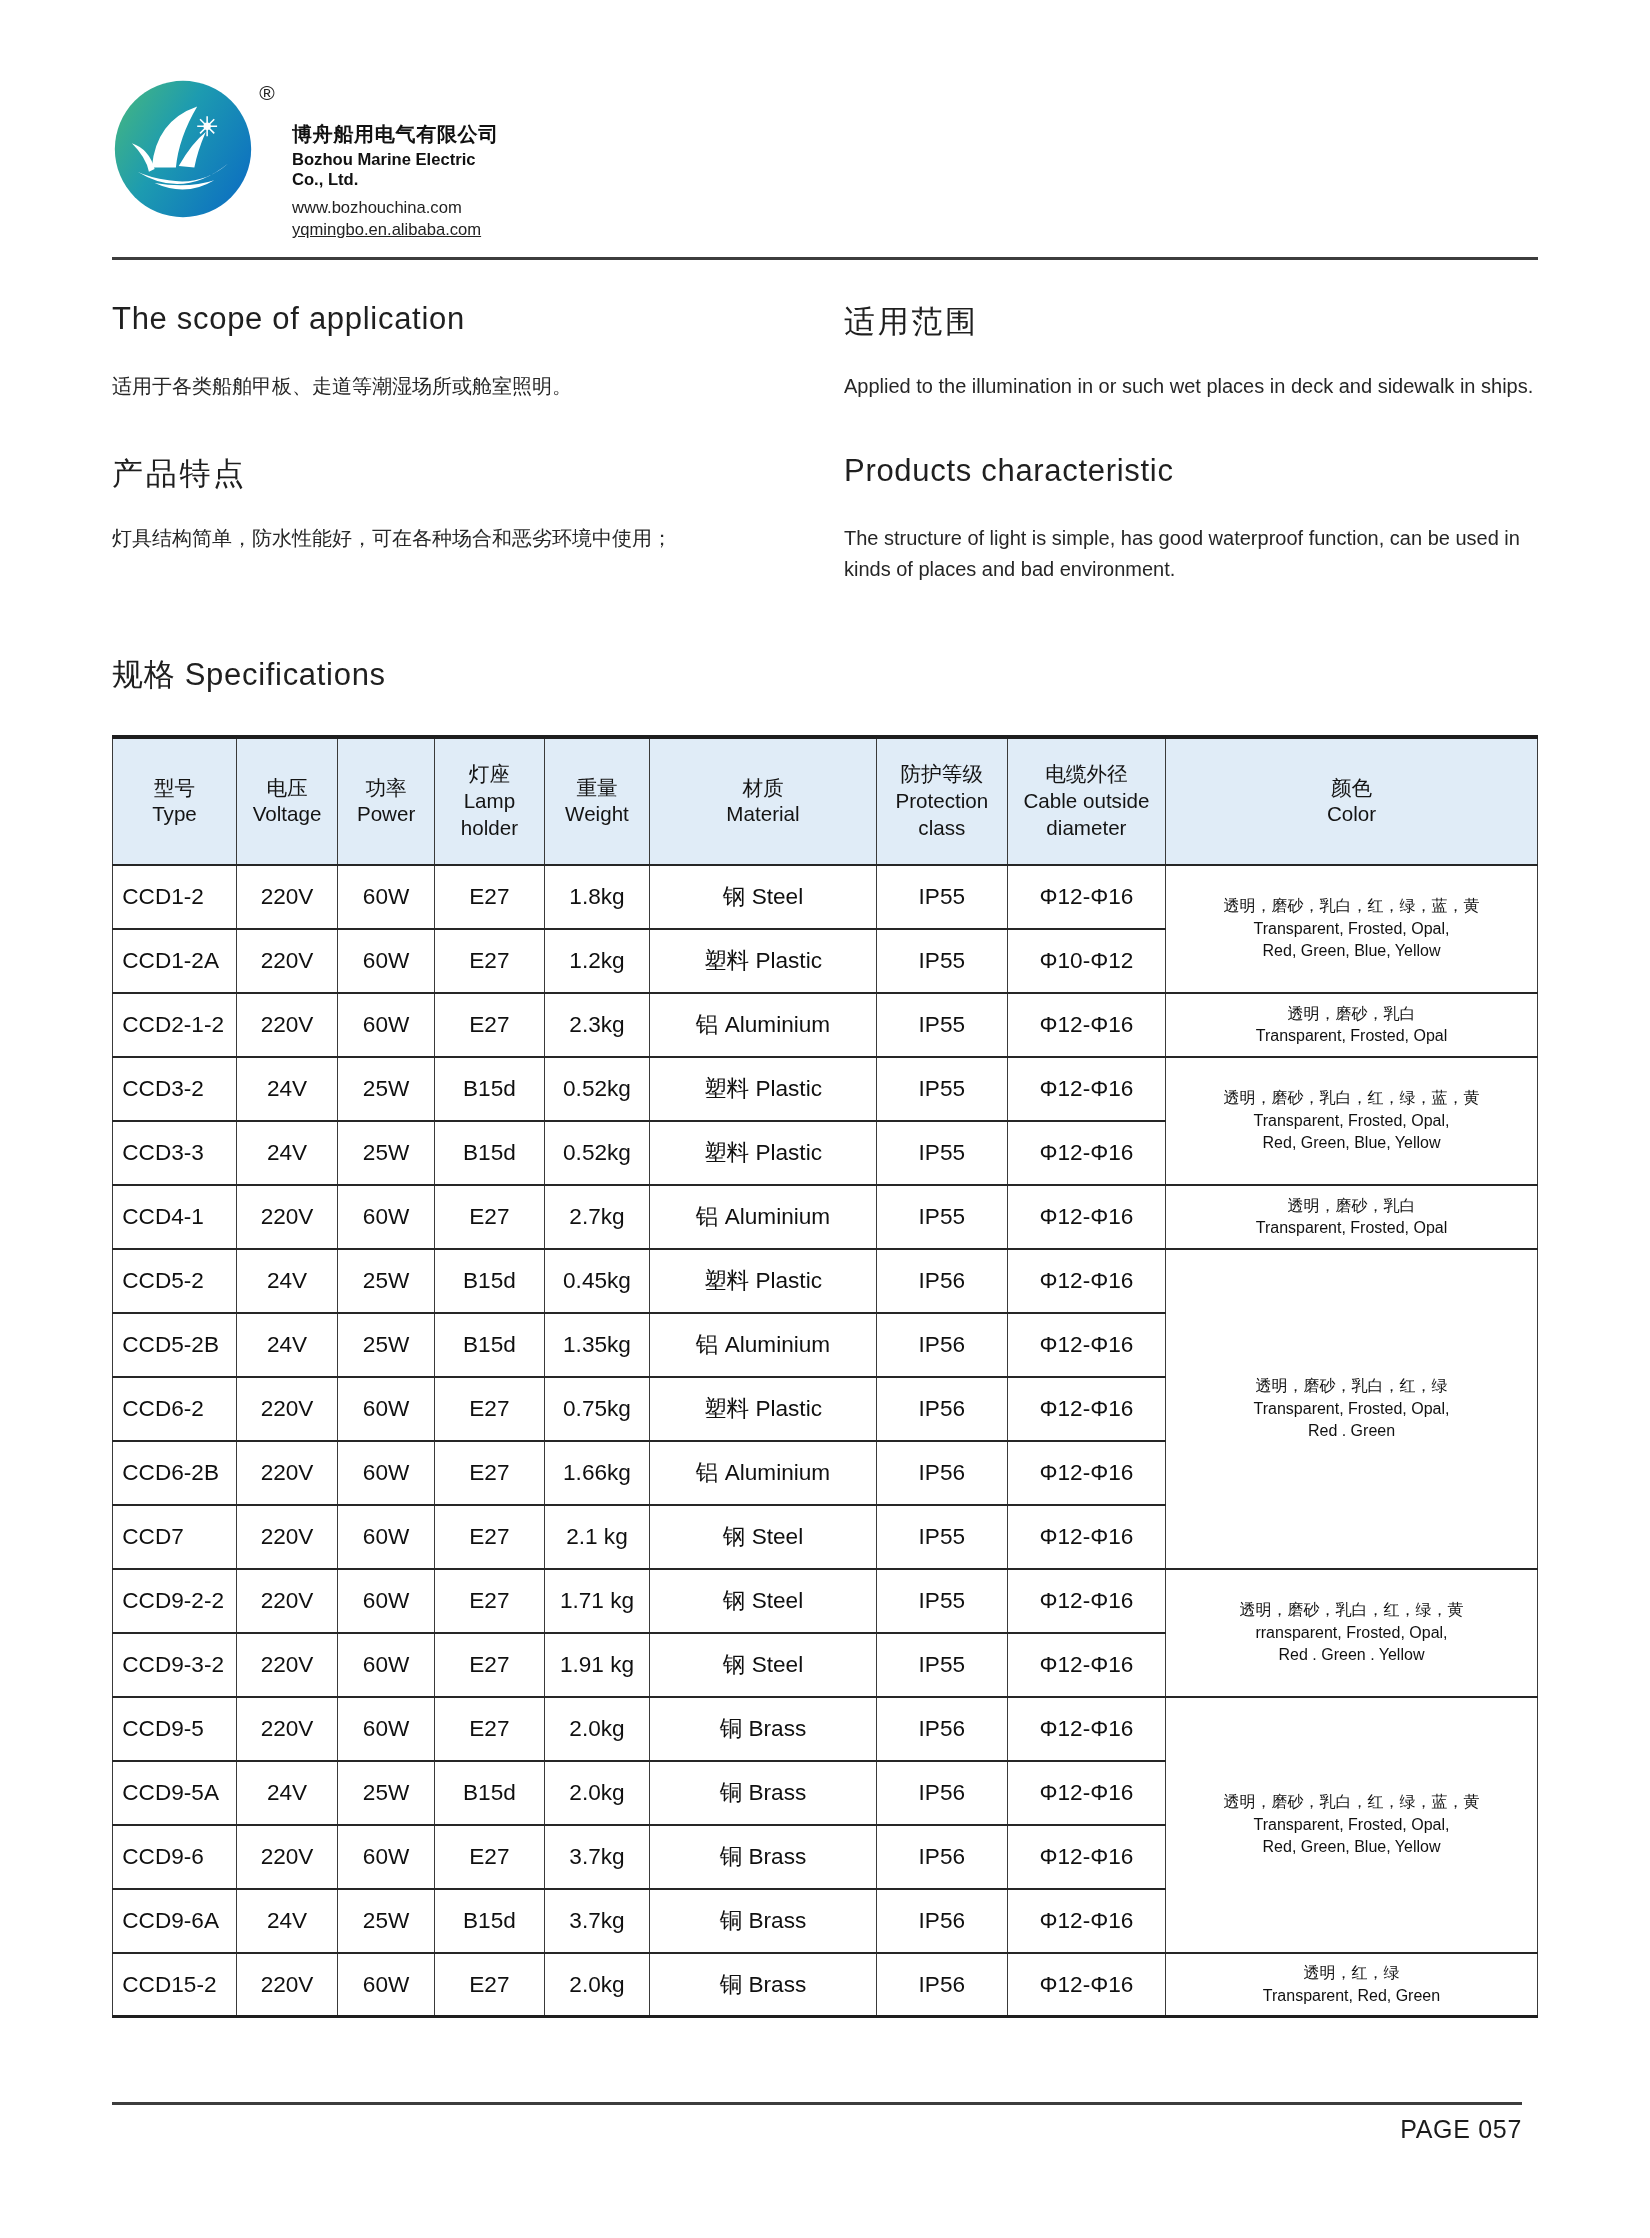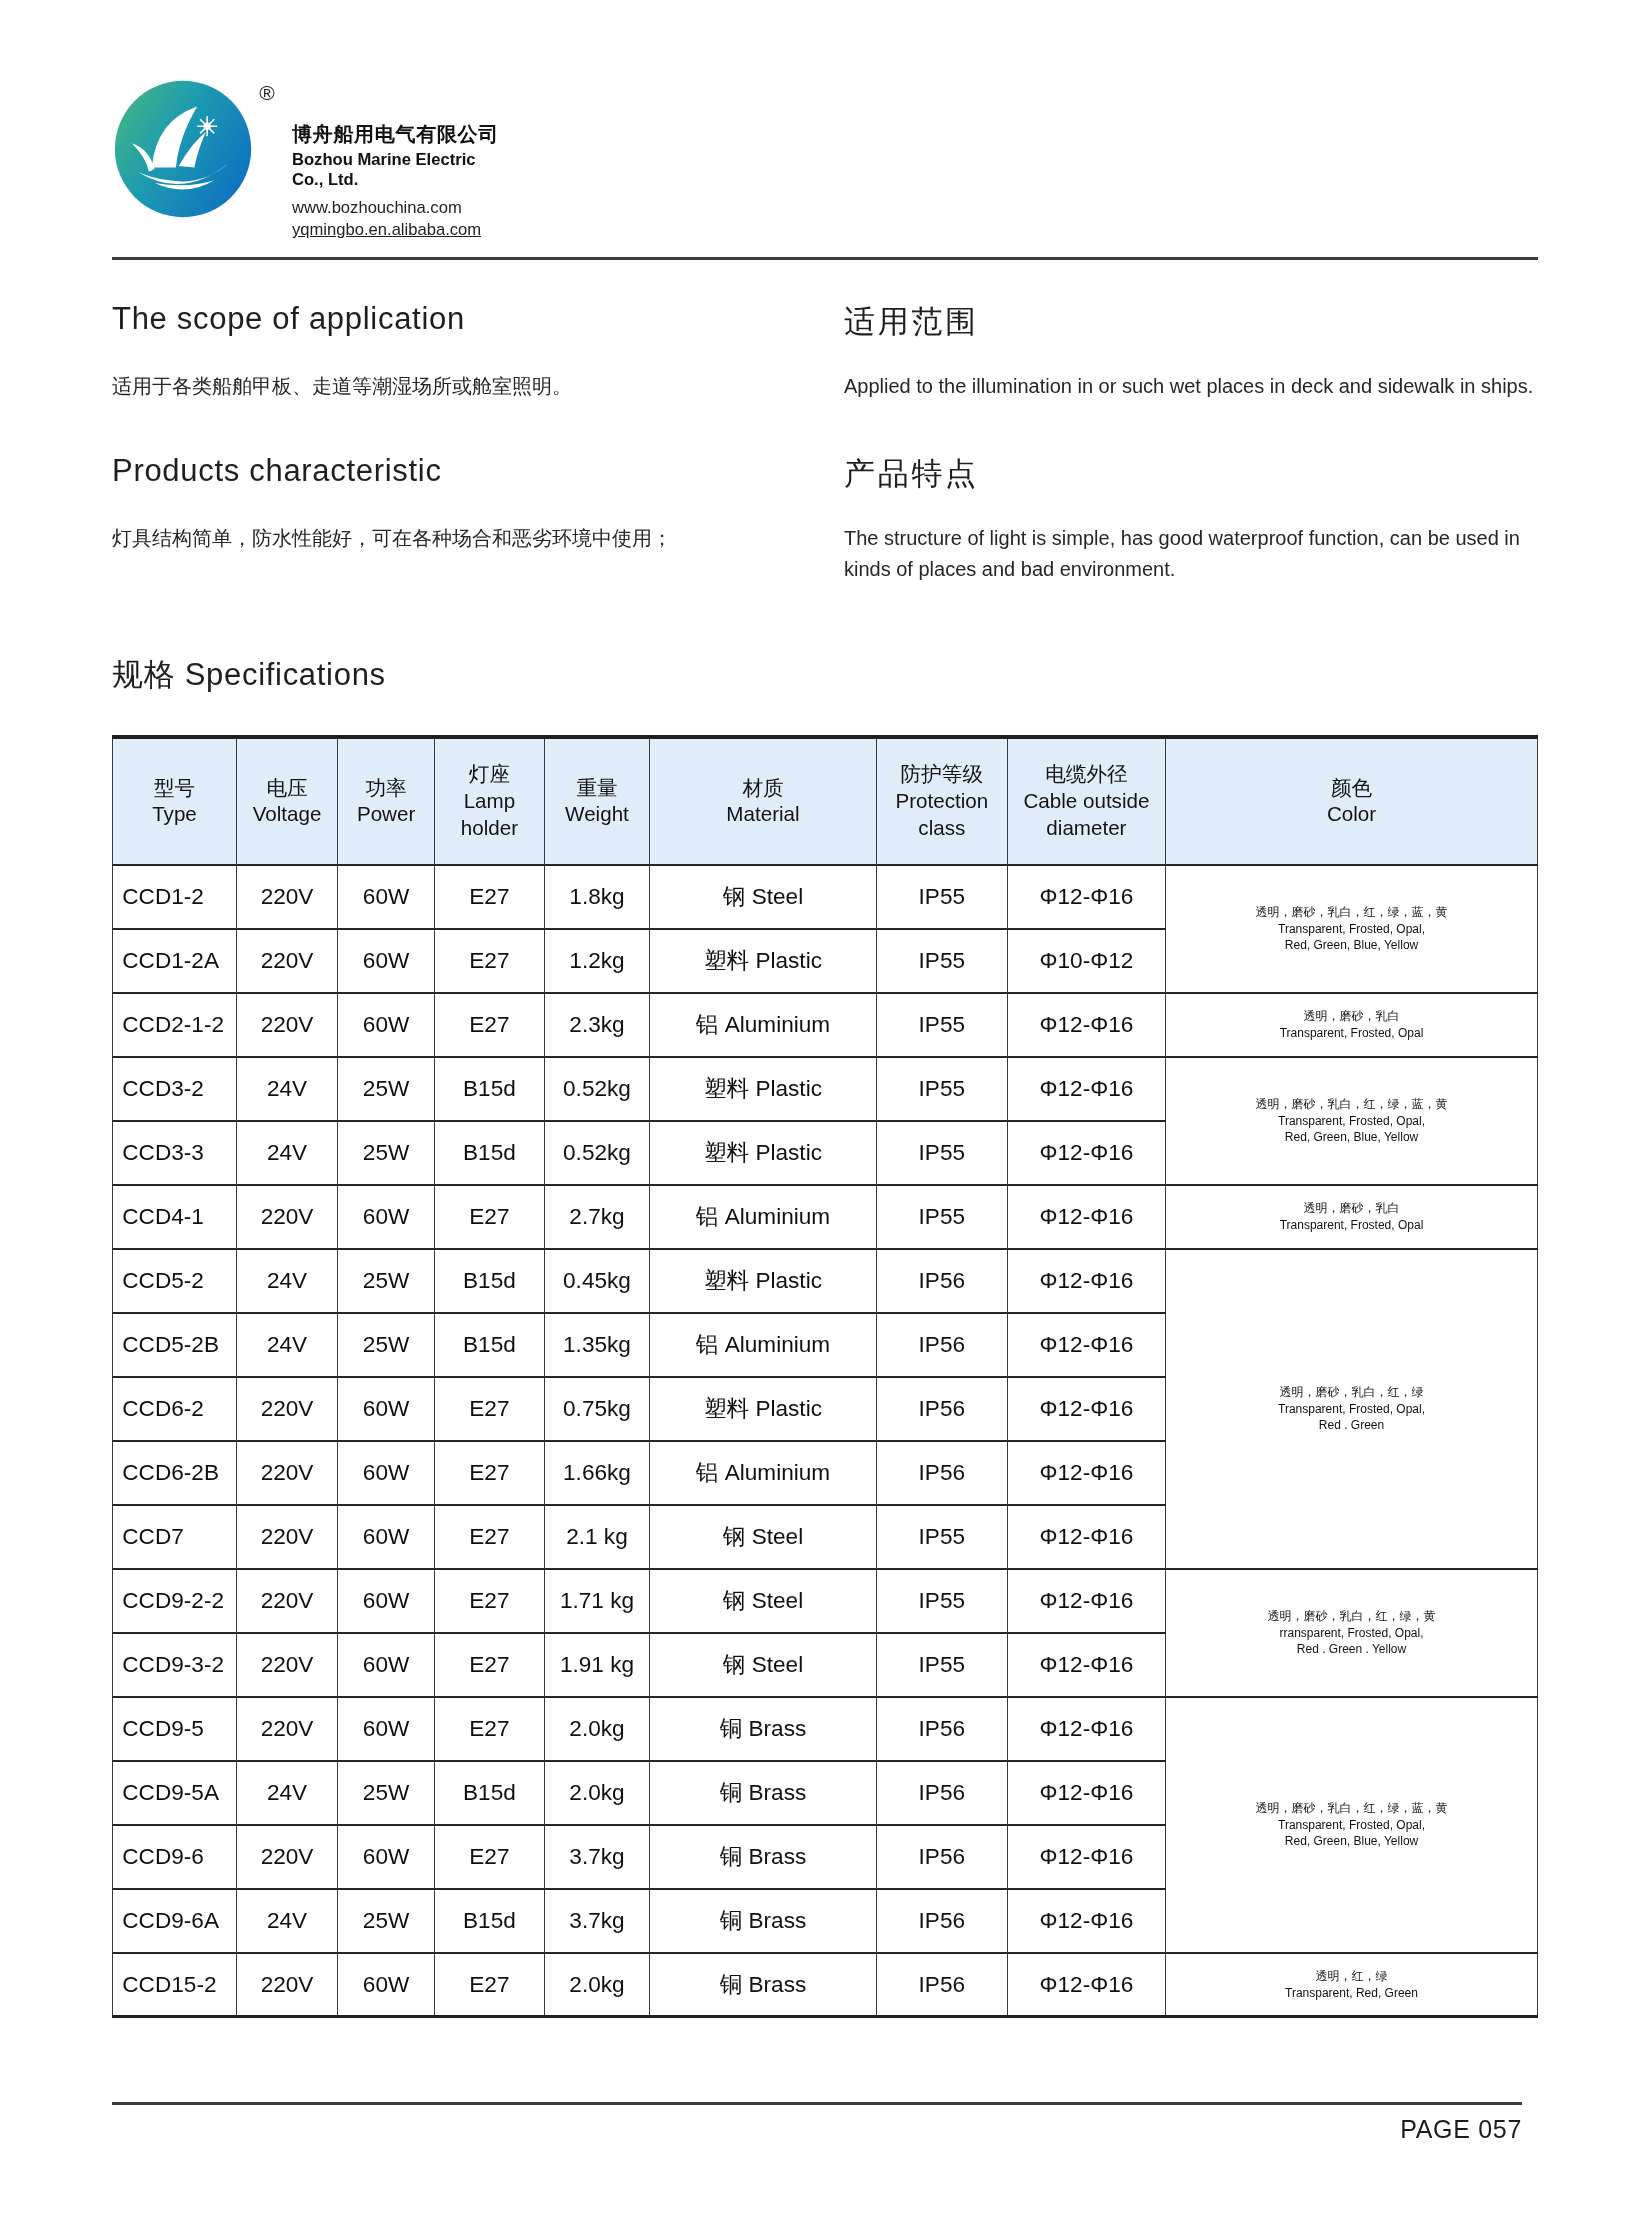--- a/index.html
+++ b/index.html
@@ -36,21 +36,21 @@
   table.specs { width:100%; border-collapse:collapse; table-layout:fixed; margin-top:39px;
                 border-left:1.3px solid #3a3a3a; border-right:1.3px solid #3a3a3a;
                 border-top:4px solid #1e1e1e; border-bottom:3.3px solid #1e1e1e; }
   table.specs th, table.specs td { border-left:1.3px solid #3a3a3a; border-right:1.3px solid #3a3a3a; }
   table.specs thead th { background:#e0ecf7; font-weight:normal; font-size:20.6px; color:#141414;
                          height:128px; vertical-align:middle; text-align:center; padding:5.3px 4px;
                          border-bottom:1.3px solid #333; line-height:1.3; }
   table.specs tbody td { font-size:22.6px; color:#101010; text-align:center; vertical-align:middle;
                          height:64px; padding:2.7px 5.3px; border-top:2.7px solid #262626; border-bottom:2.7px solid #262626; }
   table.specs tbody td.type-cell { text-align:left; padding-left:9.3px; }
-  table.specs tbody td.color-cell { font-size:12px; line-height:1.4; padding:6.7px 9.3px; }
+  table.specs tbody td.color-cell { font-size:16px; line-height:1.4; padding:6.7px 9.3px; }
   .color-cn { white-space:pre-line; }
   .color-en { white-space:pre-line; }
 
   
   .footer { position:absolute; left:112px; right:128px; top:2102px; }
   .footer-line { height:3.3px; background:#3d3d3d; width:1411px; max-width:100%; }
   .footer-text { text-align:right; font-size:25px; color:#1b1b1b; margin-top:9.3px; letter-spacing:0.7px; }
 </style>
 </head>
 <body>
@@ -90,22 +90,22 @@
     </div>
     <div class="header-divider"></div>
 
     <div class="sections">
       <div class="sec-heading">The scope of application</div>
       <div class="sec-heading cn">适用范围</div>
 
       <div class="sec-body">适用于各类船舶甲板、走道等潮湿场所或舱室照明。</div>
       <div class="sec-body">Applied to the illumination in or such wet places in deck and sidewalk in ships.</div>
 
+      <div class="sec-heading cn row-gap">产品特点</div>
       <div class="sec-heading row-gap">Products characteristic</div>
-      <div class="sec-heading cn row-gap">产品特点</div>
 
       <div class="sec-body">灯具结构简单，防水性能好，可在各种场合和恶劣环境中使用；</div>
       <div class="sec-body">The structure of light is simple, has good waterproof function, can be used in kinds of places and bad environment.</div>
     </div>
 
     <div class="specs-heading">规格 Specifications</div>
 
     <table class="specs">
       <colgroup>
         <col style="width:8.7%">

